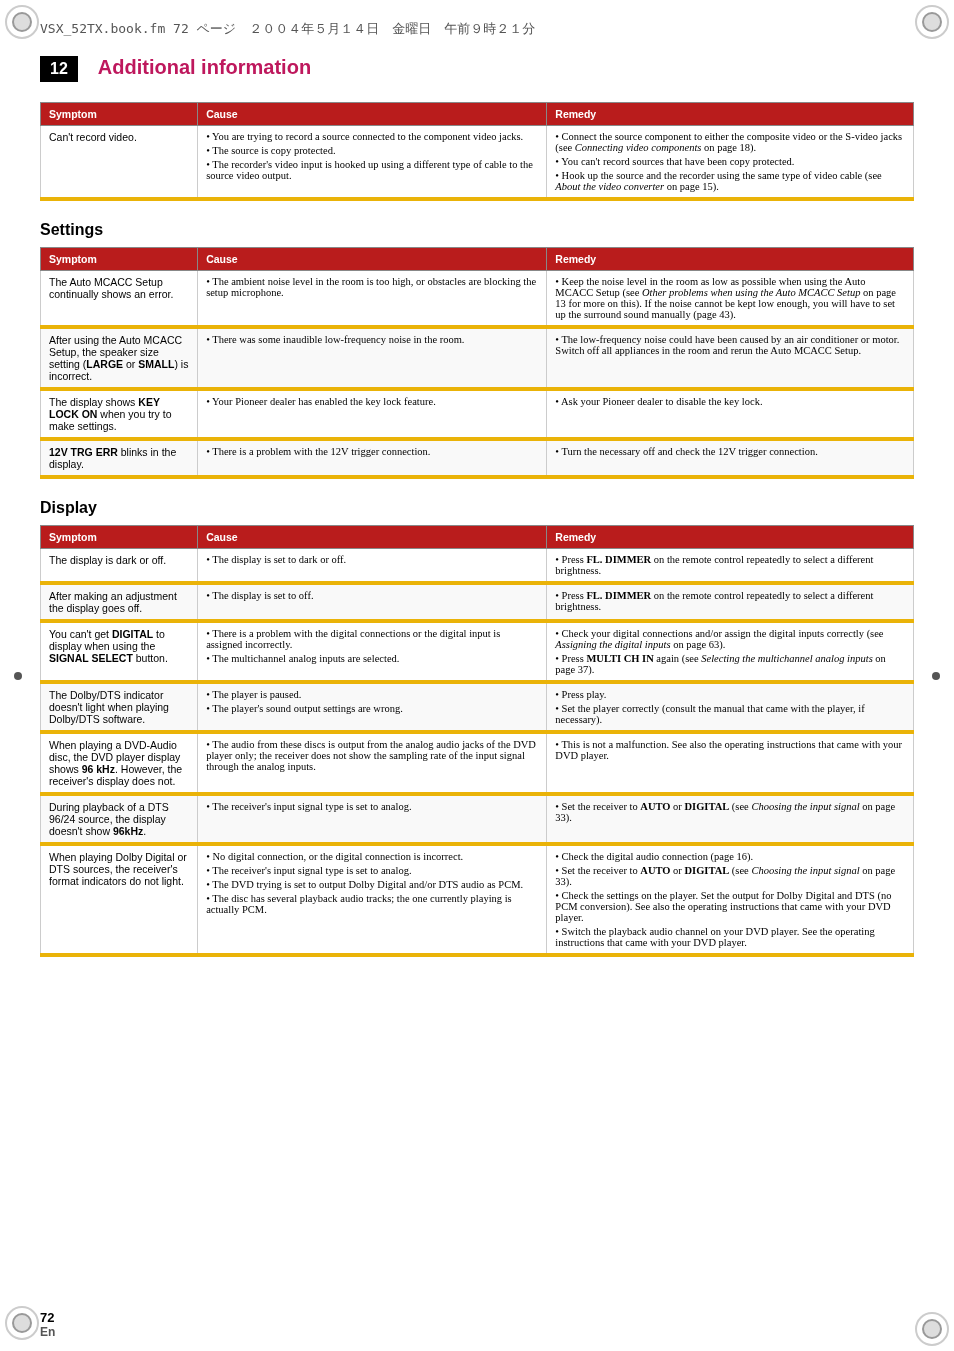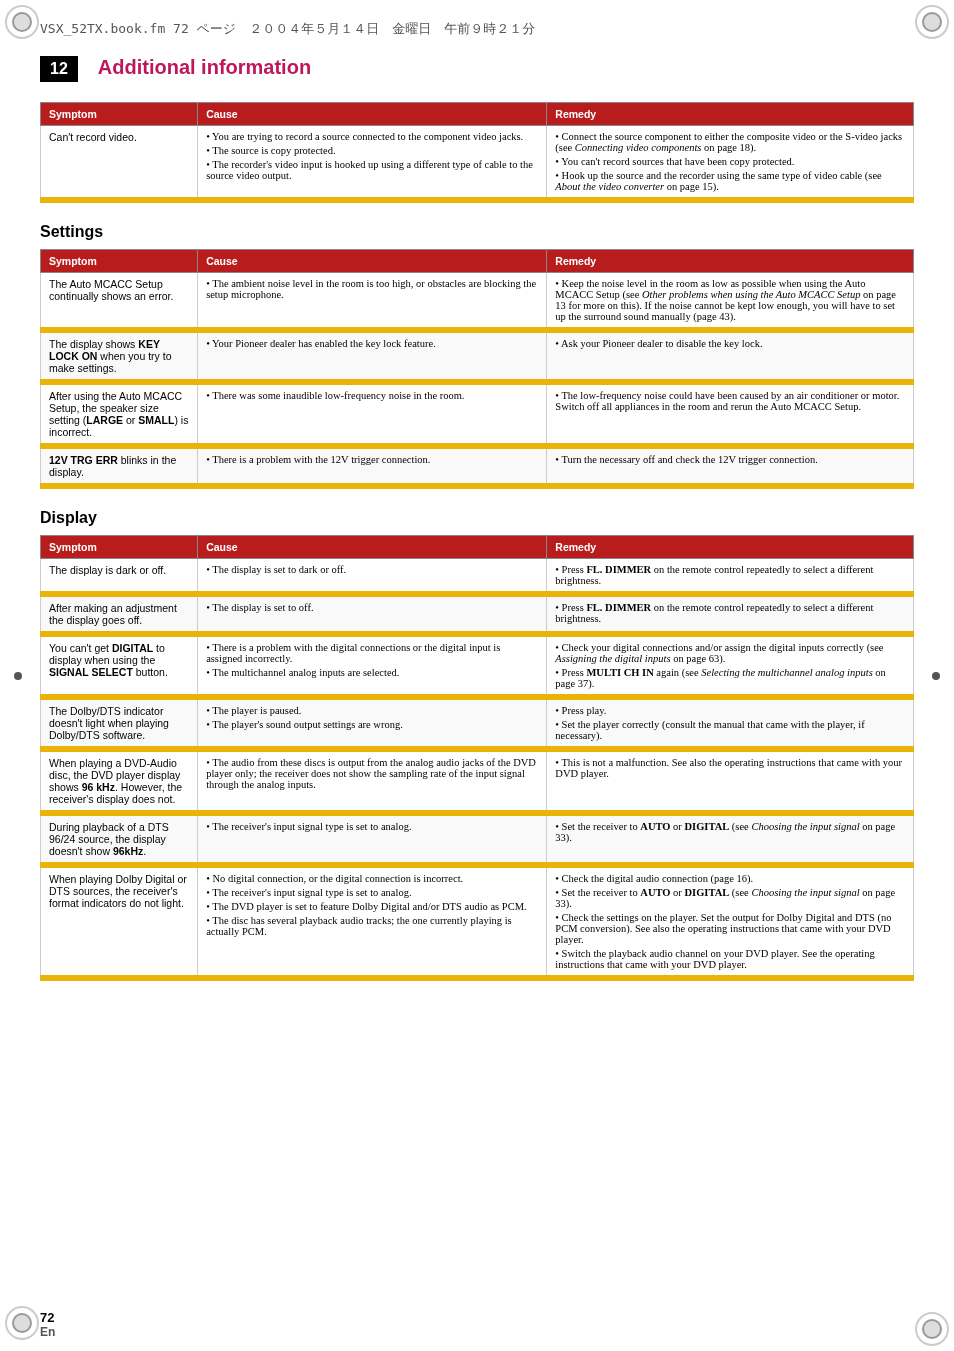--- a/index.html
+++ b/index.html
@@ -80,21 +80,21 @@
     }
 
     .trouble-table thead th {
       padding: 5px 8px;
       text-align: left;
       font-weight: bold;
       border: 1px solid #888;
     }
 
     .trouble-table tbody tr {
-      border-bottom: 6px solid #eab308;
+      border-bottom: 4px solid #eab308;
       border-radius: 6px;
     }
 
     .trouble-table tbody td {
       padding: 5px 8px;
       vertical-align: top;
       border: 1px solid #ccc;
     }
 
     .trouble-table tbody tr:nth-child(even) {
@@ -237,35 +237,35 @@
       <tr>
         <td>The Auto MCACC Setup continually shows an error.</td>
         <td class="bullet-cell">
           <p>• The ambient noise level in the room is too high, or obstacles are blocking the setup microphone.</p>
         </td>
         <td class="bullet-cell">
           <p>• Keep the noise level in the room as low as possible when using the Auto MCACC Setup (see <em>Other problems when using the Auto MCACC Setup</em> on page 13 for more on this). If the noise cannot be kept low enough, you will have to set up the surround sound manually (page 43).</p>
         </td>
       </tr>
       <tr>
+        <td>After using the Auto MCACC Setup, the speaker size setting (<b>LARGE</b> or <b>SMALL</b>) is incorrect.</td>
+        <td class="bullet-cell">
+          <p>• There was some inaudible low-frequency noise in the room.</p>
+        </td>
+        <td class="bullet-cell">
+          <p>• The low-frequency noise could have been caused by an air conditioner or motor. Switch off all appliances in the room and rerun the Auto MCACC Setup.</p>
+        </td>
+      </tr>
+      <tr>
         <td>The display shows <b>KEY LOCK ON</b> when you try to make settings.</td>
         <td class="bullet-cell">
           <p>• Your Pioneer dealer has enabled the key lock feature.</p>
         </td>
         <td class="bullet-cell">
           <p>• Ask your Pioneer dealer to disable the key lock.</p>
-        </td>
-      </tr>
-      <tr>
-        <td>After using the Auto MCACC Setup, the speaker size setting (<b>LARGE</b> or <b>SMALL</b>) is incorrect.</td>
-        <td class="bullet-cell">
-          <p>• There was some inaudible low-frequency noise in the room.</p>
-        </td>
-        <td class="bullet-cell">
-          <p>• The low-frequency noise could have been caused by an air conditioner or motor. Switch off all appliances in the room and rerun the Auto MCACC Setup.</p>
         </td>
       </tr>
       <tr>
         <td><b>12V TRG ERR</b> blinks in the display.</td>
         <td class="bullet-cell">
           <p>• There is a problem with the 12V trigger connection.</p>
         </td>
         <td class="bullet-cell">
           <p>• Turn the necessary off and check the 12V trigger connection.</p>
         </td>
@@ -339,21 +339,21 @@
         </td>
         <td class="bullet-cell">
           <p>• Set the receiver to <b>AUTO</b> or <b>DIGITAL</b> (see <em>Choosing the input signal</em> on page 33).</p>
         </td>
       </tr>
       <tr>
         <td>When playing Dolby Digital or DTS sources, the receiver's format indicators do not light.</td>
         <td class="bullet-cell">
           <p>• No digital connection, or the digital connection is incorrect.</p>
           <p>• The receiver's input signal type is set to analog.</p>
-          <p>• The DVD player is set to feature Dolby Digital and/or DTS audio as PCM.</p>
+          <p>• The DVD trying is set to output Dolby Digital and/or DTS audio as PCM.</p>
           <p>• The disc has several playback audio tracks; the one currently playing is actually PCM.</p>
         </td>
         <td class="bullet-cell">
           <p>• Check the digital audio connection (page 16).</p>
           <p>• Set the receiver to <b>AUTO</b> or <b>DIGITAL</b> (see <em>Choosing the input signal</em> on page 33).</p>
           <p>• Check the settings on the player. Set the output for Dolby Digital and DTS (no PCM conversion). See also the operating instructions that came with your DVD player.</p>
           <p>• Switch the playback audio channel on your DVD player. See the operating instructions that came with your DVD player.</p>
         </td>
       </tr>
     </tbody>

